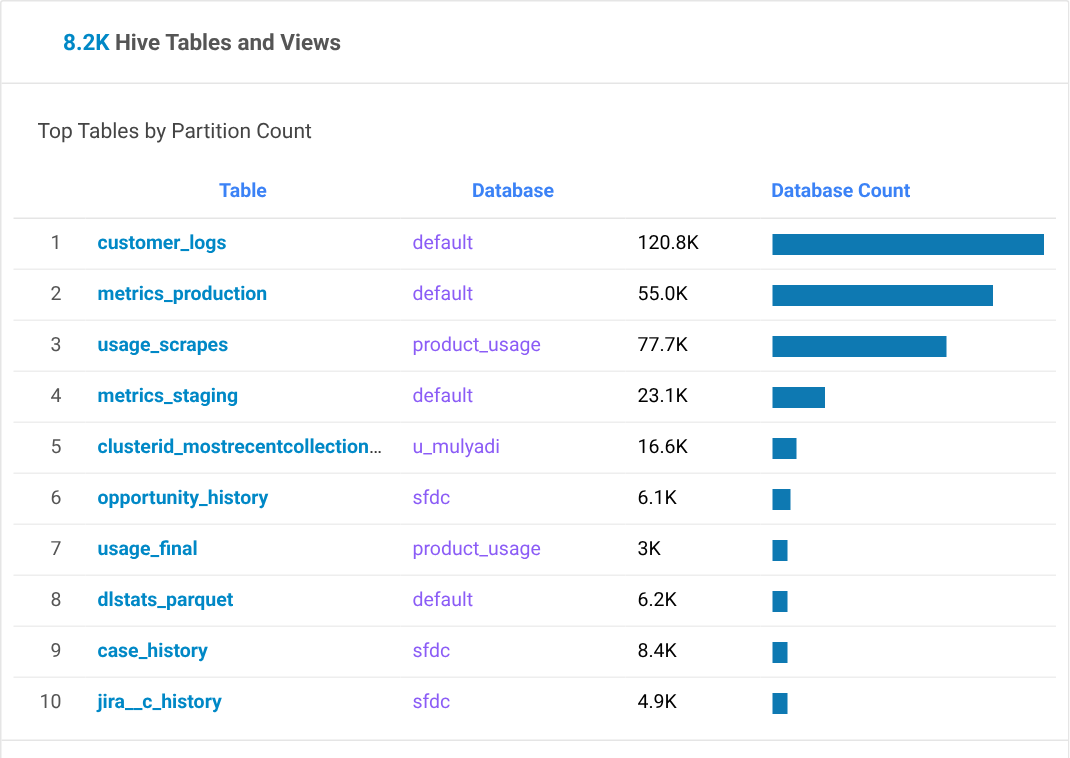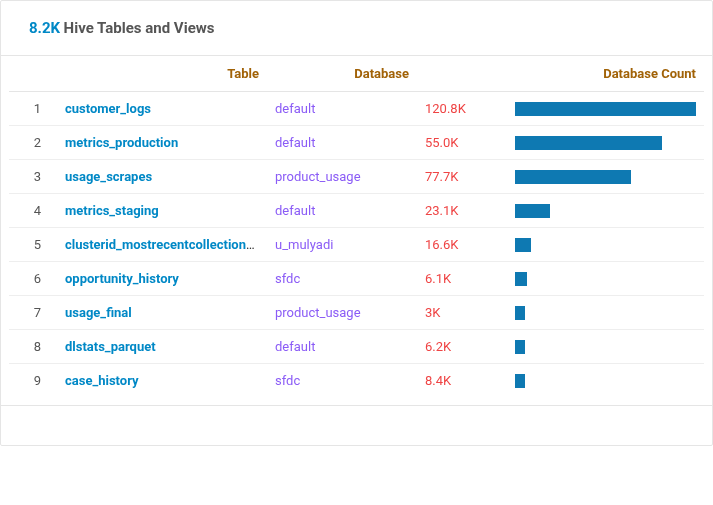--- a/index.html
+++ b/index.html
@@ -10,21 +10,21 @@
     font-size: 14px;
     width: 713px;
   }
   .card {
     border: 1px solid #e5e5e5;
     border-radius: 2px;
     margin: 0;
     width: 713px;
   }
   .card-header {
-    padding: 18px 28px;
+    padding: 18px 41px;
     border-bottom: 1px solid #e5e5e5;
   }
   .card-header .count {
     color: #0088c6;
     font-weight: 700;
     font-size: 15px;
   }
   .card-header .title {
     color: #555;
     font-weight: 700;
@@ -40,24 +40,24 @@
     margin-left: 8px;
     border-collapse: collapse;
     table-layout: fixed;
   }
   col.col-rank { width: 48px; }
   col.col-table { width: 210px; }
   col.col-db { width: 150px; }
   col.col-count { width: 90px; }
   col.col-bar { width: auto; }
   th {
-    text-align: right;
+    text-align: center;
     font-size: 13px;
     font-weight: 700;
-    color: #a16207;
+    color: #3b82f6;
     padding: 10px 8px;
     border-bottom: 1px solid #e5e5e5;
   }
   th.rank-th { }
   td {
     padding: 9px 8px;
     border-bottom: 1px solid #eee;
     font-size: 13px;
     vertical-align: middle;
     white-space: nowrap;
@@ -65,21 +65,21 @@
     text-overflow: ellipsis;
   }
   tr:last-child td { border-bottom: none; }
   td.rank { text-align: right; color: #555; padding-right: 16px; }
   td.tbl a {
     color: #0088c6;
     text-decoration: none;
     font-weight: bold;
   }
   td.db { color: #8b5cf6; }
-  td.cnt { color: #ef4444; margin-left: 12px; }
+  td.cnt { color: #000000; margin-left: 12px; }
   .bar-wrap {
     height: 14px;
     position: relative;
     width: 100%;
   }
   .bar {
     height: 14px;
     background: #0e79b2;
   }
   .card-footer {
@@ -91,20 +91,21 @@
 </head>
 <body>
 
 <div class="card">
 
   <div class="card-header">
     <span class="count">8.2K</span>
     <span class="title">Hive Tables and Views</span>
   </div>
 
+  <div class="section-title">Top Tables by Partition Count</div>
 
   <table>
     <colgroup>
       <col class="col-rank">
         <col class="col-table">
         <col class="col-db">
         <col class="col-count">
         <col class="col-bar">
     </colgroup>
     <thead>
@@ -208,17 +209,28 @@
           <td class="rank">9</td>
           <td class="tbl"><a href="#">case_history</a></td>
           <td class="db">sfdc</td>
           <td class="cnt">8.4K</td>
           <td>
             <div class="bar-wrap">
               <div class="bar" style="width: max(10px, 4.30464%);"></div>
             </div>
           </td>
         </tr>
+        <tr>
+          <td class="rank">10</td>
+          <td class="tbl"><a href="#">jira__c_history</a></td>
+          <td class="db">sfdc</td>
+          <td class="cnt">4.9K</td>
+          <td>
+            <div class="bar-wrap">
+              <div class="bar" style="width: max(10px, 4.05629%);"></div>
+            </div>
+          </td>
+        </tr>
       </tbody>
   </table>
 
   <div class="card-footer"></div>
 </div>
 
 </body></html>

